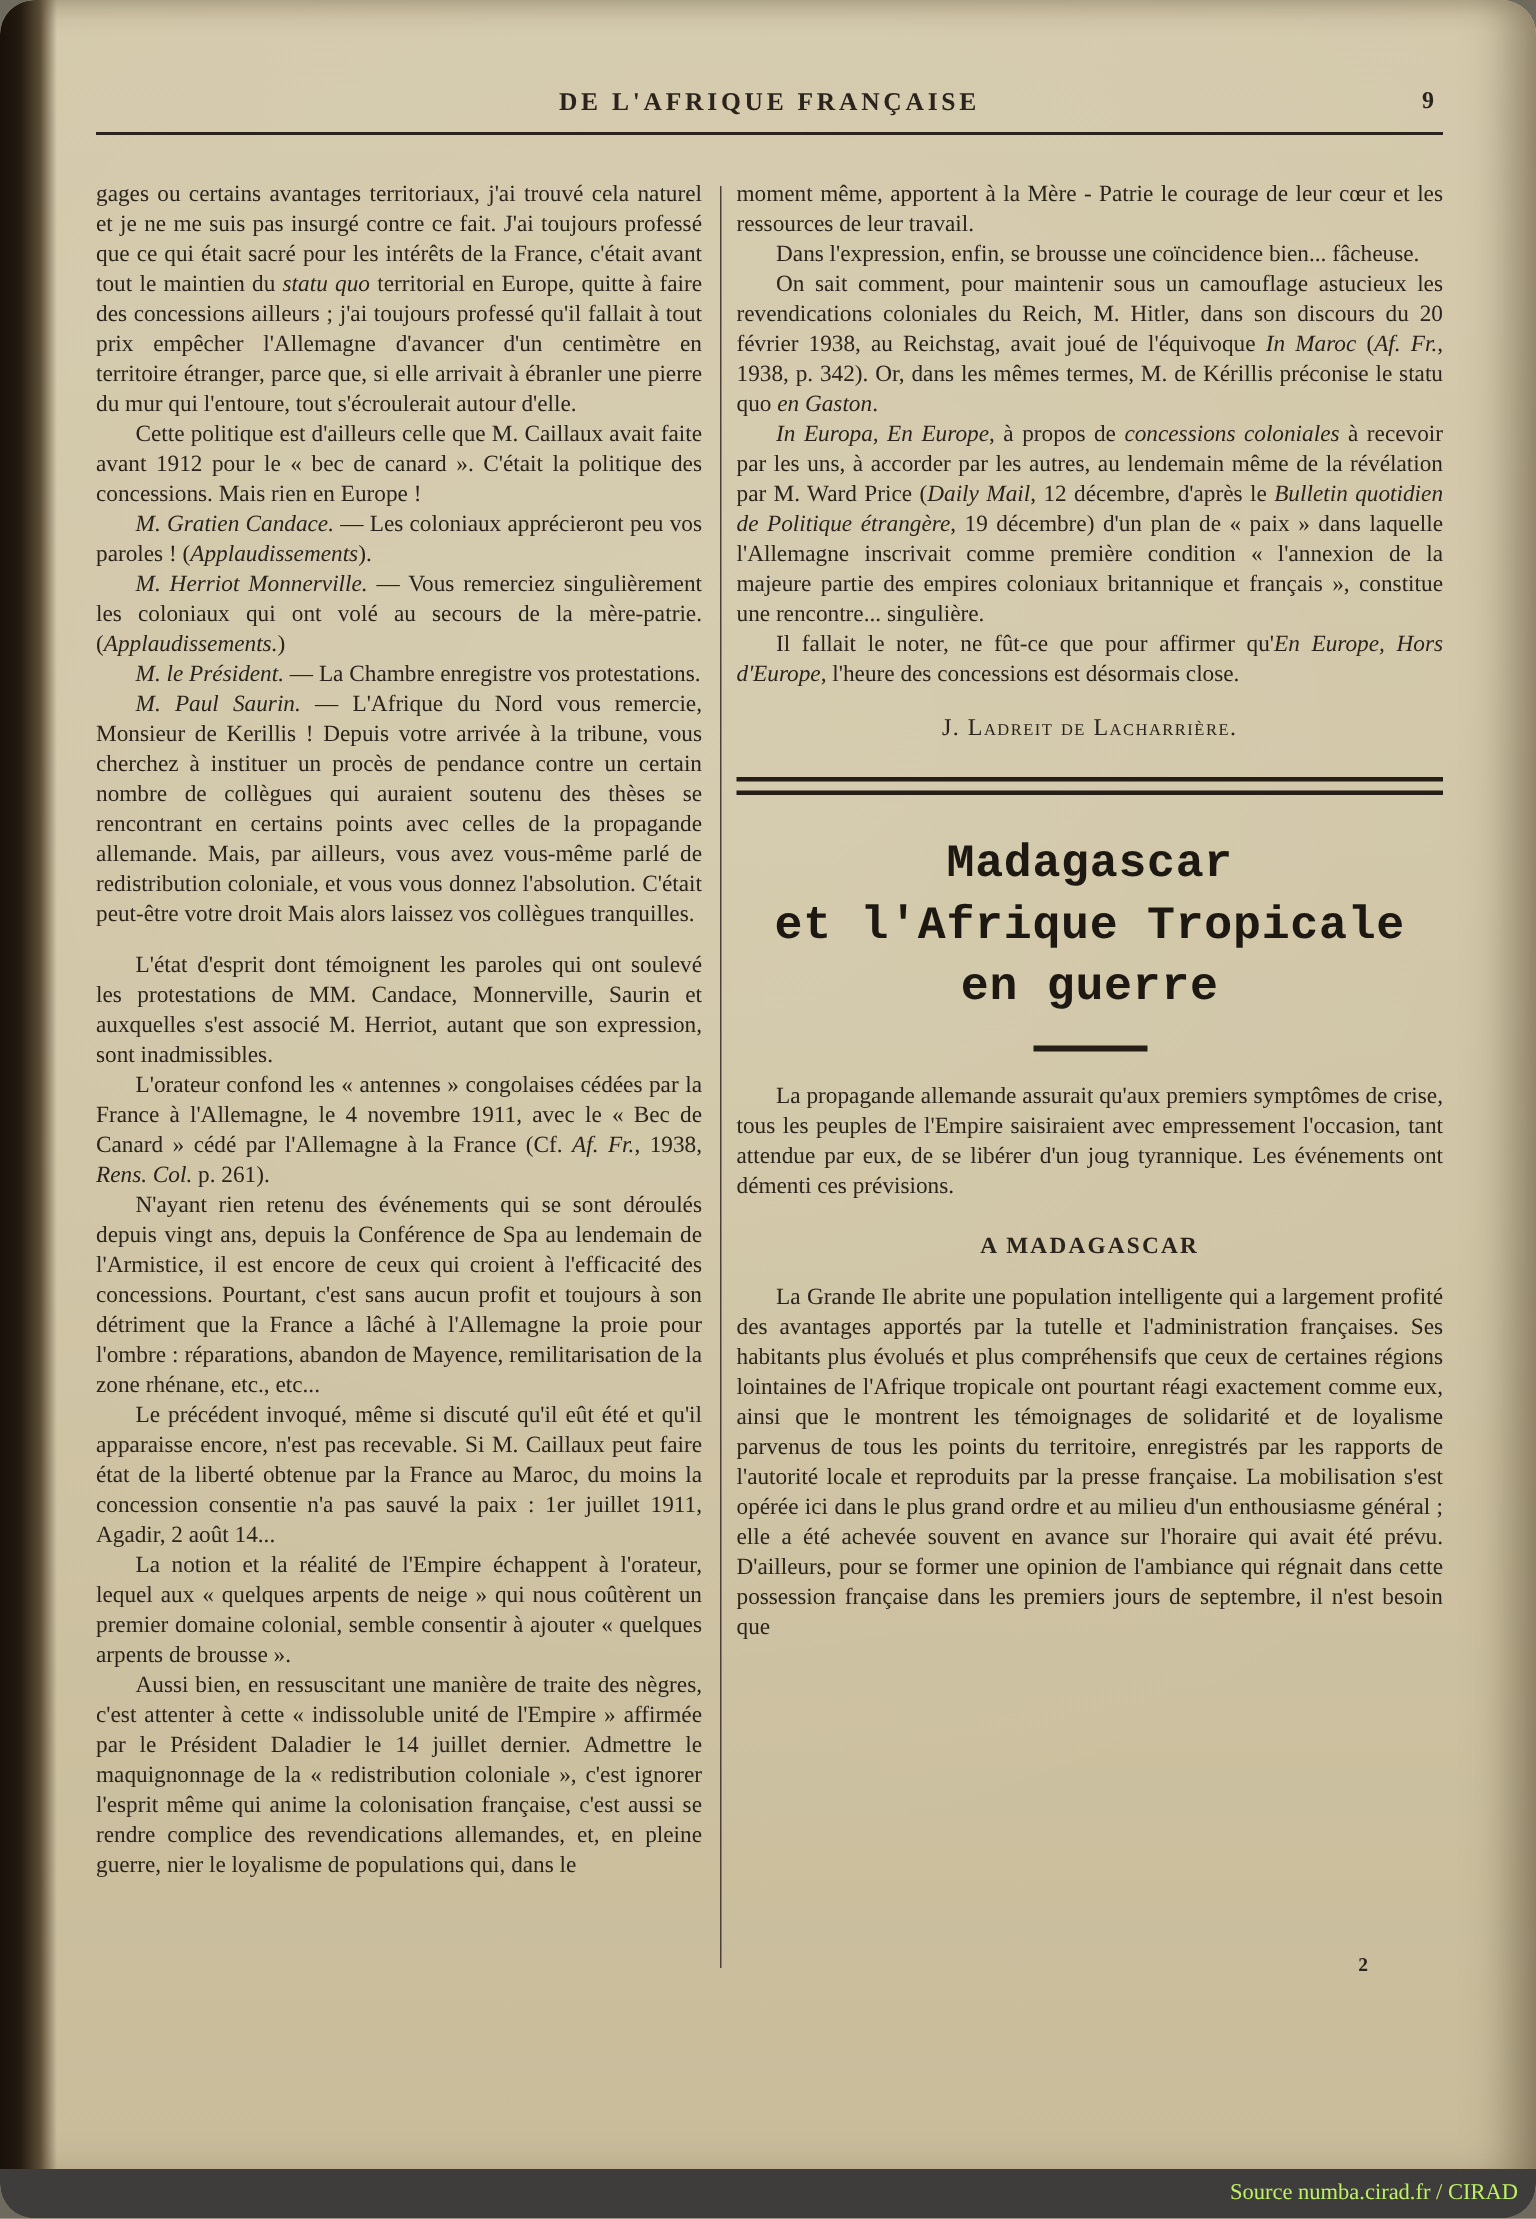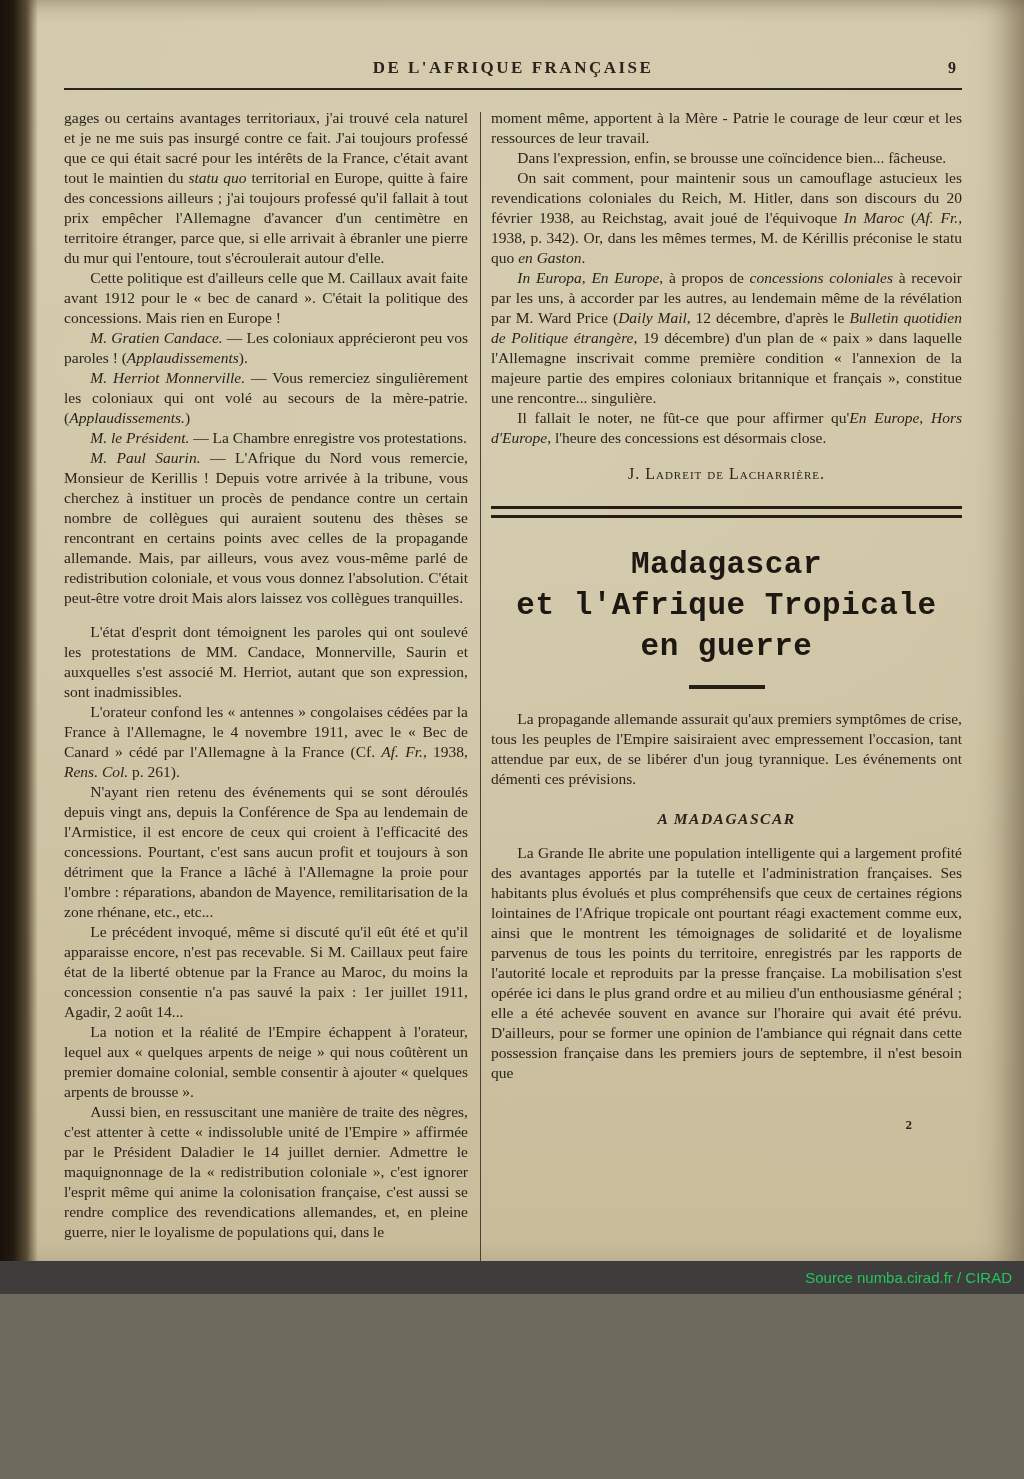--- a/index.html
+++ b/index.html
@@ -1,40 +1,40 @@
 <!DOCTYPE html>
 <html style="--paper: #d0c5a6; --ink: #2b241c; --footer-bg: #3e3d3b;"><head>
 <meta charset="utf-8">
 <style>
   * { box-sizing: border-box; margin: 0; padding: 0; }
   html, body { width: 1024px; height: 1479px; }
   body { font-family: "Liberation Serif", serif; background: #6f6a5e; }
 
-  .scan { position: relative; width: 1024px; height: 1294px; overflow: hidden;
-          background: var(--paper, #d0c5a6); }
+  .scan { position: relative; width: 1024px; height: 1479px; overflow: hidden;
+          background: var(--paper, #d0c5a6); border-radius: 23px; }
 
   .paper { position: absolute; left: 0; right: 0; top: 0; bottom: 33px;
     background:
       radial-gradient(120% 90% at 45% 35%, rgba(255,255,255,0.10), rgba(0,0,0,0) 60%),
       linear-gradient(180deg, #d4c9ab 0%, #cfc4a4 55%, #c8bc9b 100%);
     box-shadow: inset -28px 0 32px -14px rgba(74,60,38,.55),
                 inset 0 14px 18px -12px rgba(74,60,38,.30); }
 
   .binding { position: absolute; left: 0; top: 0; bottom: 33px; width: 38px;
     background: linear-gradient(90deg, #17110a 0%, #231a10 35%, #5a4c35 70%, rgba(88,74,50,0) 100%); }
 
   .page-inner { position: absolute; left: 64px; top: 58px; right: 62px; bottom: 60px;
                 color: var(--ink, #2b241c); }
 
   .page-header { position: relative; height: 26px; }
   .journal-title { text-align: center; font-weight: bold; font-size: 17px; letter-spacing: 2.5px; }
   .page-number { position: absolute; right: 6px; top: 1px; font-weight: bold; font-size: 16px; }
   .header-rule { border-bottom: 2px solid #2b241c; margin-top: 4px; }
 
-  .columns { display: flex; margin-top: 18px; height: 1232px; overflow: hidden; }
+  .columns { display: flex; margin-top: 30px; height: 1232px; overflow: hidden; }
   .col { font-size: 15.5px; line-height: 20px; text-align: justify; }
   .col-left { width: 404px; flex: none; }
   .col-divider { flex: none; width: 1px; background: #4a4134; margin: 4px 10px 40px 12px; }
   .col-right { flex: 1; min-width: 0; }
 
   .para { text-indent: 1.7em; }
   .para.noindent { text-indent: 0; }
   .para.spaced { margin-top: 14px; }
 
   .signature { text-align: center; font-variant: small-caps; letter-spacing: 1px;
@@ -42,30 +42,30 @@
 
   .double-rule { margin-top: 22px; height: 12px;
                  border-top: 3.5px solid #241e16; border-bottom: 3.5px solid #241e16; }
 
   .article-title { font-family: Liberation Mono, monospace; font-weight: bold;
                    font-size: 31px; line-height: 41px; text-align: center;
                    margin-top: 26px; color: #1d1812; letter-spacing: 0.5px; }
   .article-title span { display: block; }
   .title-rule { width: 76px; height: 4px; background: #241e16; margin: 18px auto 20px; }
 
-  .subheading { font-size: 15.5px; font-weight: bold; font-style: italic; text-align: center;
+  .subheading { font-size: 15.5px; font-weight: bold; text-align: center;
                 letter-spacing: 1.5px; margin: 20px 0 14px; }
 
   .page-mark { position: absolute; right: 112px; bottom: 128px; font-weight: bold; font-size: 13px;
                color: var(--ink, #2b241c); }
 
   .footer-bar { position: absolute; left: 0; right: 0; bottom: 0; height: 33px;
                 background: var(--footer-bg, #3e3d3b); display: flex; align-items: center;
                 justify-content: flex-end; padding-right: 12px; }
-  .source-text { color: #22c55e; font-family: Liberation Sans, sans-serif; font-size: 15px; }
+  .source-text { color: #bef264; font-family: Liberation Serif, serif; font-size: 15px; }
 </style>
 </head>
 <body>
 
 <div class="scan">
   <div class="paper">
     <div class="page-inner">
 
       <header class="page-header">
         <div class="journal-title">DE L'AFRIQUE FRANÇAISE</div>

